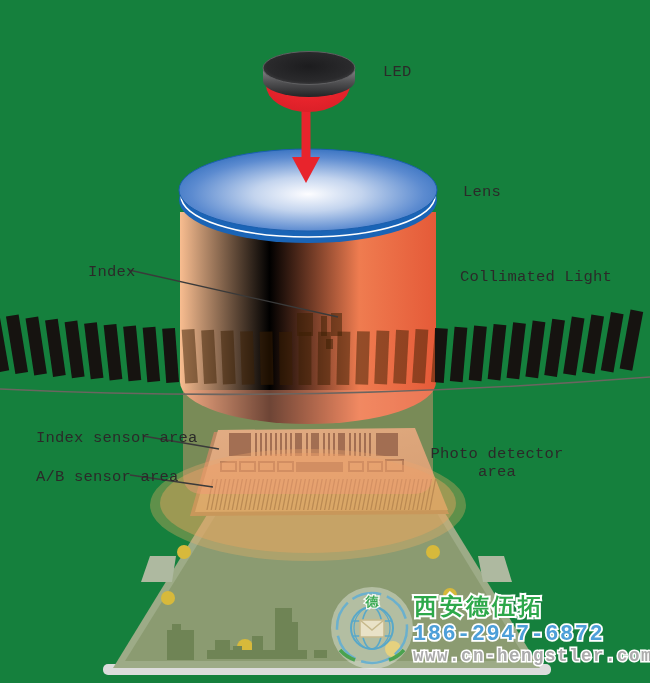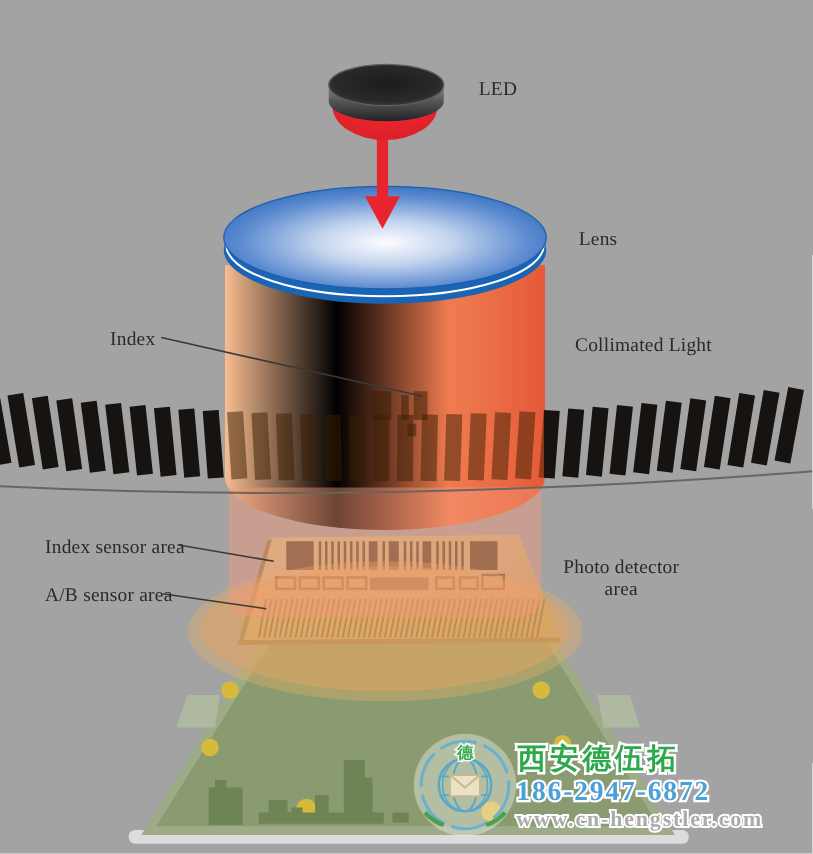--- a/index.html
+++ b/index.html
@@ -1,17 +1,17 @@
 <!DOCTYPE html>
 <html><head>
 <meta charset="utf-8">
 <style>
   html,body{margin:0;padding:0;background:#fff;}
-  #stage{position:relative;width:650px;height:683px;background:#a3a3a3;overflow:hidden;
-         font-family:Liberation Serif, serif;}
+  #stage{position:relative;width:650px;height:683px;background:#15803d;overflow:hidden;
+         font-family:Liberation Mono, monospace;}
   svg{position:absolute;left:0;top:0;}
   text.lbl{font-size:15.5px;fill:#2b2a29;letter-spacing:.2px;}
   .wm-company{font-size:23px;font-weight:bold;fill:#2da84a;stroke:#ffffff;stroke-width:4px;
               paint-order:stroke;letter-spacing:3px;}
   .wm-phone{font-size:22px;font-weight:bold;fill:#4d9fd8;stroke:#ffffff;stroke-width:3.5px;
             paint-order:stroke;letter-spacing:1.5px;}
   .wm-web{font-size:17.5px;font-weight:bold;fill:#ababab;stroke:#ffffff;stroke-width:3px;
           paint-order:stroke;letter-spacing:1.5px;}
   .wm-char{font-size:13px;font-weight:bold;fill:#2da84a;stroke:#ffffff;stroke-width:2.5px;
            paint-order:stroke;}

